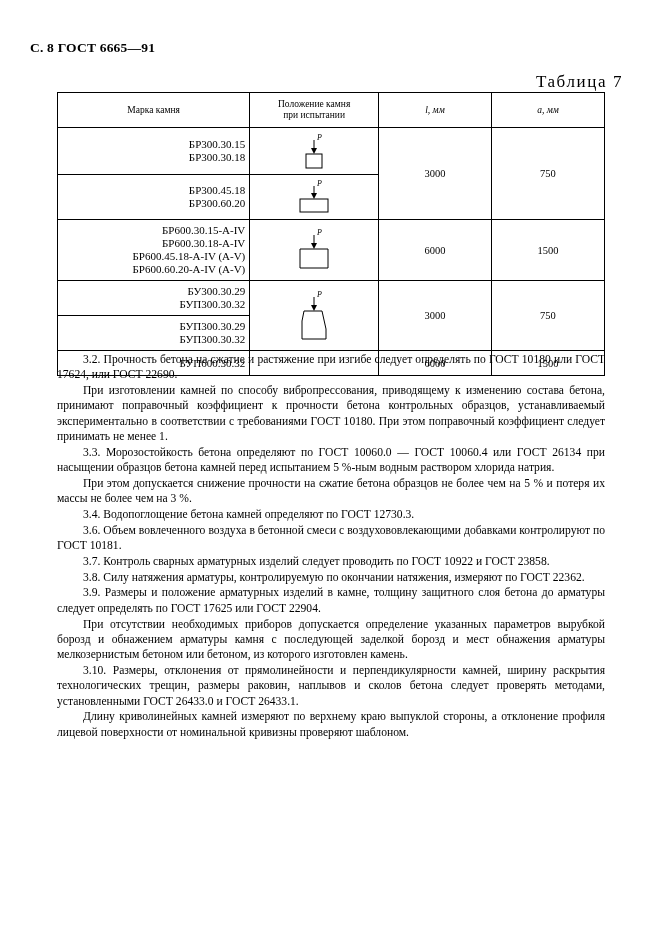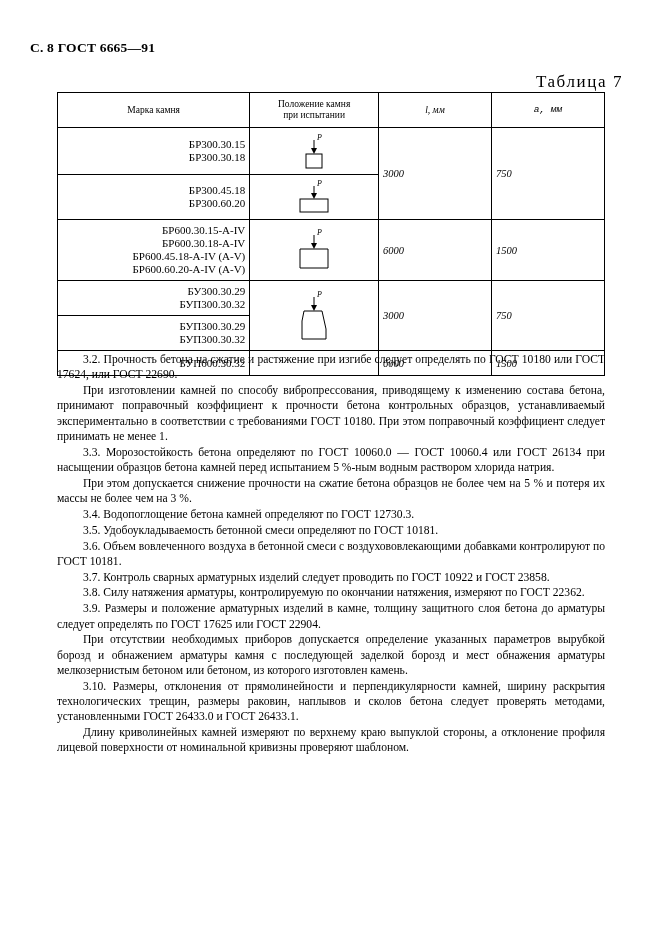--- a/index.html
+++ b/index.html
@@ -58,31 +58,30 @@
   table.main th {
     font-weight: normal;
     text-align: center;
     font-size: 9.5px;
     line-height: 1.15;
     height: 30px;
   }
   th.col-mark { width: 196px; }
   th.col-pos  { width: 124px; }
   th.col-l    { width: 113px; }
-  th.col-a    { width: 113px; font-family: Liberation Mono, monospace; }
+  th.col-a    { width: 113px; }
   td.marks {
     font-size: 11px;
     line-height: 1.18;
     padding-left: 6px;
     text-align: right;
   }
   td.center {
-    text-align: left;
+    text-align: center;
     font-size: 10.5px;
-    font-style: italic;
   }
   td.fig {
     text-align: center;
     padding: 2px 0;
   }
   .italic { font-style: italic; }
   .body-text {
     position: absolute;
     left: 57px;
     top: 352px;
@@ -214,21 +213,20 @@
       </tr>
     </tbody>
   </table>
 
   <div class="body-text">
     <p>3.2.  Прочность бетона на сжатие и растяжение при изгибе следует определять по ГОСТ 10180 или ГОСТ 17624, или ГОСТ 22690.</p>
     <p>При изготовлении камней по способу вибропрессования, приводящему к изменению состава бетона, принимают поправочный коэффициент к прочности бетона контрольных образцов, устанавливаемый экспериментально в соответствии с требованиями ГОСТ 10180. При этом поправочный коэффициент следует принимать не менее 1.</p>
     <p>3.3.  Морозостойкость бетона определяют по ГОСТ 10060.0 — ГОСТ 10060.4 или ГОСТ 26134 при насыщении образцов бетона камней перед испытанием 5 %-ным водным раствором хлорида натрия.</p>
     <p>При этом допускается снижение прочности на сжатие бетона образцов не более чем на 5 % и потеря их массы не более чем на 3 %.</p>
     <p>3.4.  Водопоглощение бетона камней определяют по ГОСТ 12730.3.</p>
-    <p>3.5.  Удобоукладываемость бетонной смеси определяют по ГОСТ 10181.</p>
     <p>3.6.  Объем вовлеченного воздуха в бетонной смеси с воздухововлекающими добавками контролируют по ГОСТ 10181.</p>
     <p>3.7.  Контроль сварных арматурных изделий следует проводить по ГОСТ 10922 и ГОСТ 23858.</p>
     <p>3.8.  Силу натяжения арматуры, контролируемую по окончании натяжения, измеряют по ГОСТ 22362.</p>
     <p>3.9.  Размеры и положение арматурных изделий в камне, толщину защитного слоя бетона до арматуры следует определять по ГОСТ 17625 или ГОСТ 22904.</p>
     <p>При отсутствии необходимых приборов допускается определение указанных параметров вырубкой борозд и обнажением арматуры камня с последующей заделкой борозд и мест обнажения арматуры мелкозернистым бетоном или бетоном, из которого изготовлен камень.</p>
     <p>3.10.  Размеры, отклонения от прямолинейности и перпендикулярности камней, ширину раскрытия технологических трещин, размеры раковин, наплывов и сколов бетона следует проверять методами, установленными ГОСТ 26433.0 и ГОСТ 26433.1.</p>
     <p>Длину криволинейных камней измеряют по верхнему краю выпуклой стороны, а отклонение профиля лицевой поверхности от номинальной кривизны проверяют шаблоном.</p>
   </div>
 
 </div>

